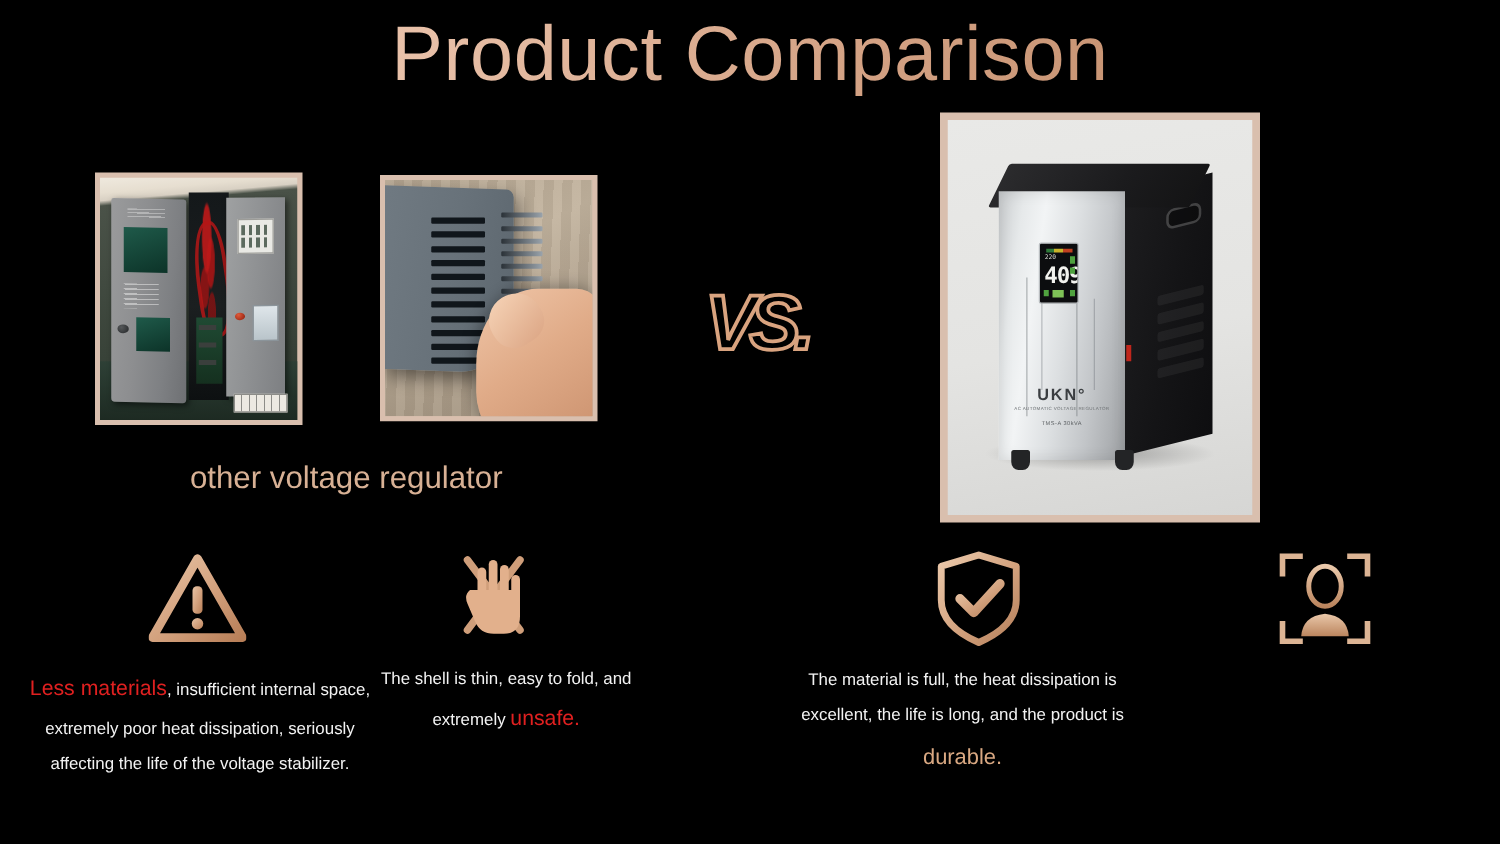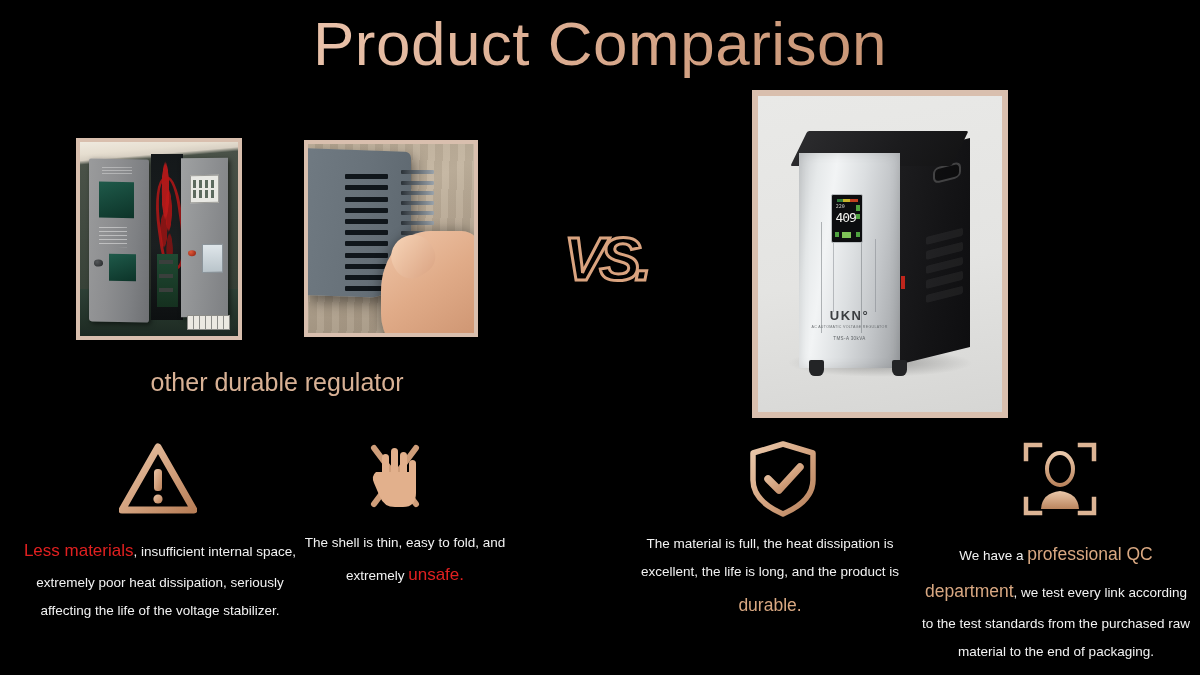--- a/index.html
+++ b/index.html
@@ -289,21 +289,21 @@
     border: 1.5px solid #b9bdc0;
     border-radius: 2px;
     overflow: hidden;
   }
   .p3-display .bar {
     position: absolute; left: 14%; top: 9%; width: 70%; height: 7%;
     background: linear-gradient(90deg, #2f7a3a 0 30%, #c9b32a 30% 62%, #c04020 62% 100%);
   }
   .p3-display .num {
     position: absolute; left: 10%; top: 33%;
-    color: #f2f2ee; font-size: 13px; font-weight: 400;
+    color: #f2f2ee; font-size: 18px; font-weight: 700;
     font-family: "DejaVu Sans Mono", monospace;
     letter-spacing: -1px;
   }
   .p3-display .small {
     position: absolute; left: 11%; top: 17%;
     color: #dcdcd6; font-size: 5px;
     font-family: "DejaVu Sans Mono", monospace;
   }
   .p3-display .g1 { position:absolute; right:9%; top:22%; width:14%; height:12%; background:#4fa23f; }
   .p3-display .g2 { position:absolute; right:9%; top:40%; width:14%; height:12%; background:#4fa23f; }
@@ -466,21 +466,21 @@
             <i></i>
             <i></i>
             <i></i>
         </div>
         <div class="p2-hand"></div>
         <div class="p2-thumb"></div>
       </div>
     </div>
   </div>
 
-  <div class="caption" style="left:76px; width:402px;">other durable regulator</div>
+  <div class="caption" style="left:76px; width:402px;">other voltage regulator</div>
 
   <div class="vs">VS.</div>
 
   <div class="frame big" style="left:752px; top:90px; width:256px; height:328px;">
     <div class="inner">
       <div class="photo3">
         <div class="p3-shadow"></div>
         <div class="p3-side">
           <div class="p3-handle"></div>
           <div class="vent" style="top:42%"></div>
@@ -585,17 +585,14 @@
   </div>
 
   <div class="feature" style="left:632px; top:530px; width:276px;">
     <span>The material is full, the heat dissipation is excellent, the life is long, and the product is </span><span class="tan">durable.</span>
   </div>
 
   <div class="feature" style="left:288px; top:529px; width:234px;">
     <span>The shell is thin, easy to fold, and extremely </span><span class="red">unsafe.</span>
   </div>
 
-  <div class="feature" style="left:922px; top:536px; width:268px;">
-    <span>We have a </span><span class="tan">professional QC department</span><span>, we test every link according to the test standards from the purchased raw material to the end of packaging.</span>
-  </div>
 
 </div>
 
 </body></html>

